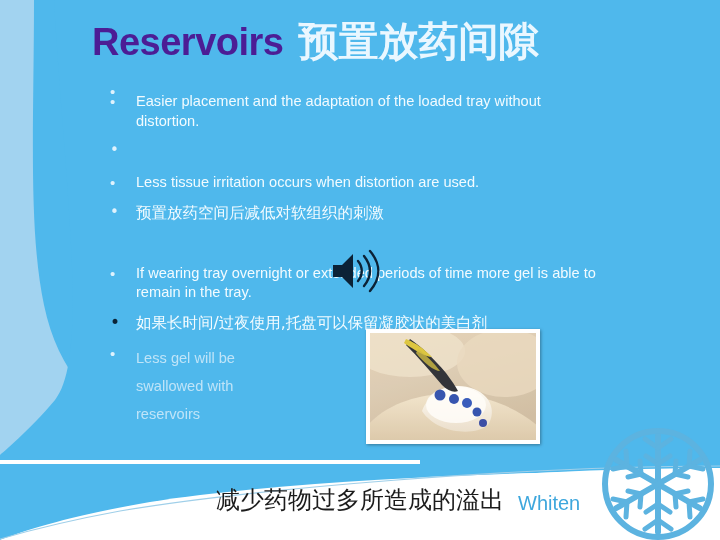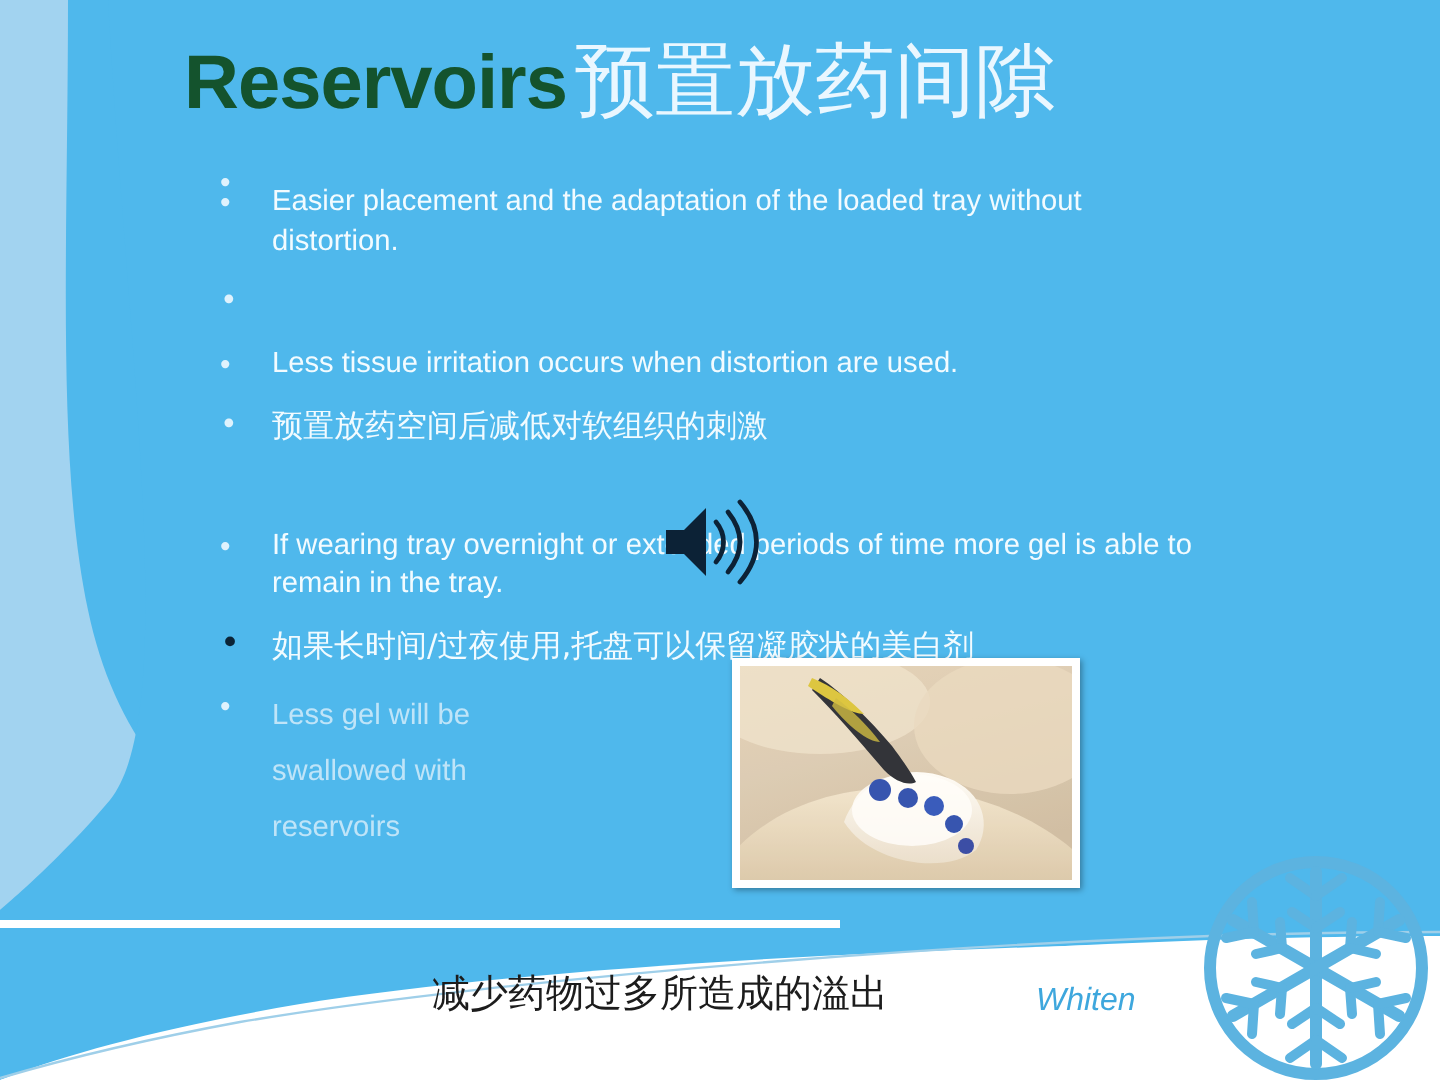--- a/index.html
+++ b/index.html
@@ -12,24 +12,24 @@
 
   
   .bg-svg{position:absolute;inset:0;width:720px;height:540px;}
 
   
   .title{
     position:absolute;left:92px;top:18px;width:600px;height:48px;
     white-space:nowrap;line-height:46px;
   }
   .title .en{
-    font-size:38px;font-weight:bold;color:#14532d;letter-spacing:-0.5px;
+    font-size:38px;font-weight:bold;color:#4c1d95;letter-spacing:-0.5px;
   }
   .title .cn{
-    font-size:40px;font-weight:normal;color:#eaf7ff;margin-left:4px;
+    font-size:40px;font-weight:bold;color:#eaf7ff;margin-left:15px;
     font-family:"DejaVu Sans","Liberation Sans",sans-serif;
   }
 
   
   .body{
     position:absolute;left:100px;top:82px;width:500px;
   }
   .bullet{
     position:relative;padding-left:36px;margin:0 0 0 0;
     color:#f2fbff;font-size:14.6px;line-height:19.5px;
@@ -57,27 +57,27 @@
 
   
   .speaker{
     position:absolute;left:327px;top:248px;width:58px;height:46px;
   }
 
   
   .caption-cn{
     position:absolute;left:216px;top:484px;
     font-family:"DejaVu Sans","Liberation Sans",sans-serif;
-    font-size:19px;color:#1c1c1c;white-space:nowrap;
+    font-size:24px;color:#1c1c1c;white-space:nowrap;
   }
 
   
   .brand-text{
     position:absolute;left:518px;top:492px;
-    font-size:16px;color:#3ea7dd;white-space:nowrap;font-style:italic;
+    font-size:20px;color:#3ea7dd;white-space:nowrap;
   }
   .brand-mark{position:absolute;left:596px;top:428px;width:124px;height:112px;}
 </style>
 </head>
 <body>
 
 <div class="slide">
 
   <svg class="bg-svg" viewBox="0 0 720 540" preserveAspectRatio="none">
     <rect x="0" y="0" width="720" height="540" fill="#4fb8ec"></rect>

